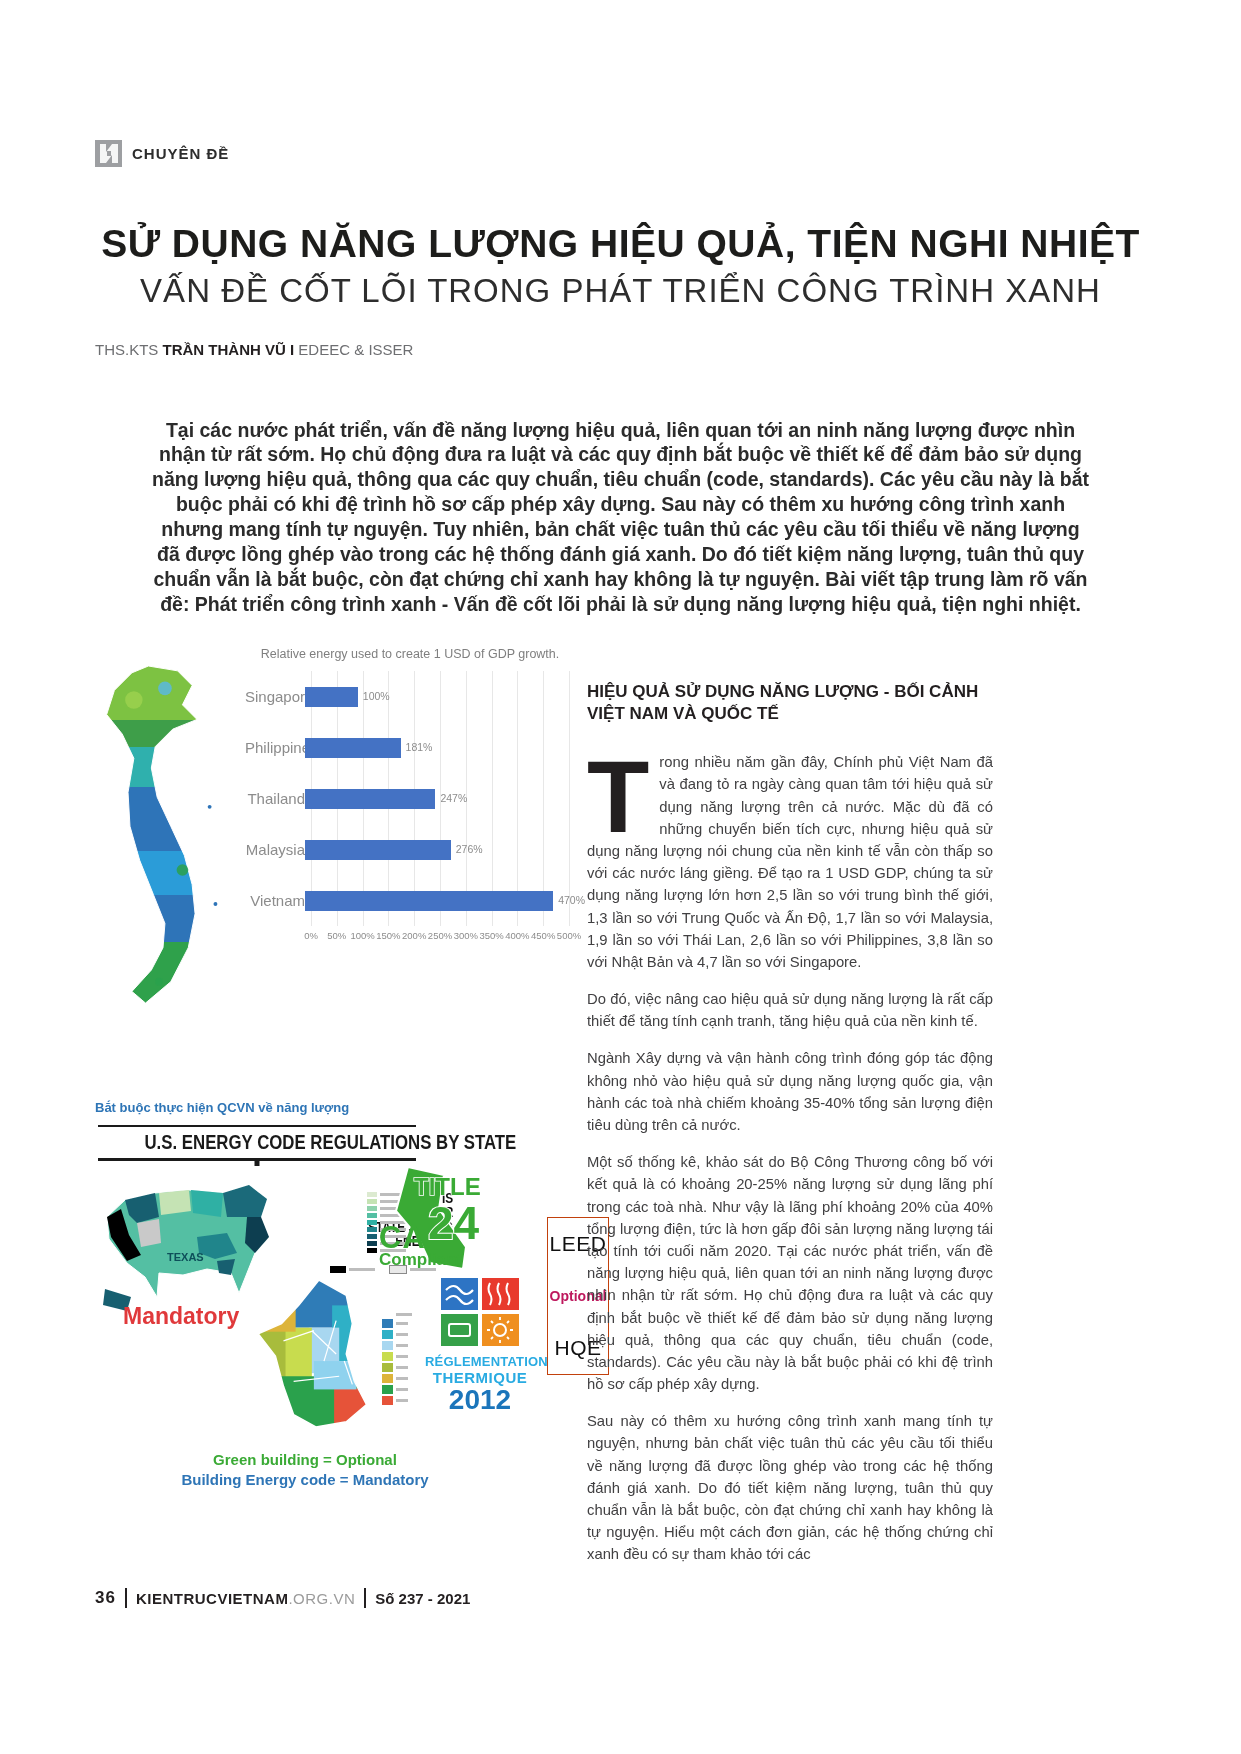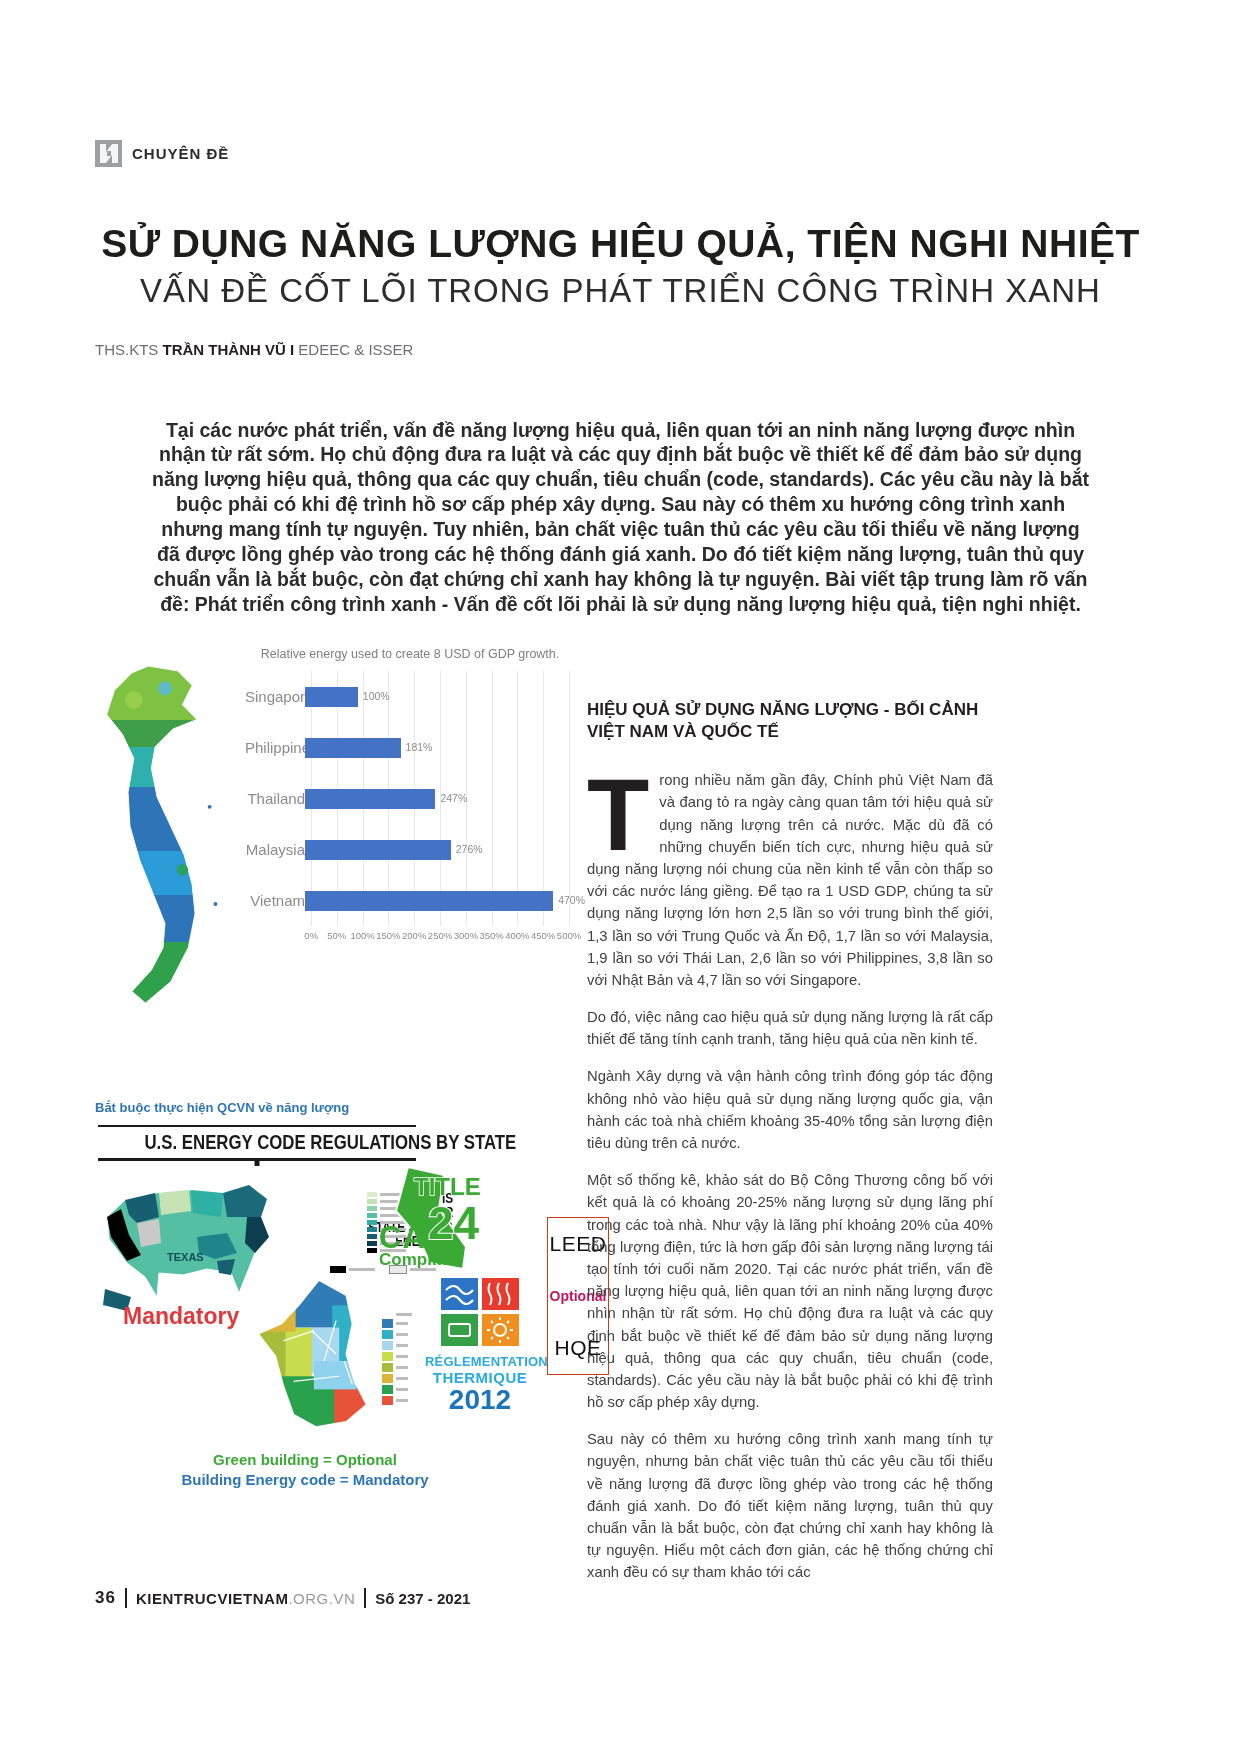--- a/index.html
+++ b/index.html
@@ -16,21 +16,21 @@
   .t2{position:absolute;left:95px;top:272px;width:1051px;text-align:center;
       font-size:33px;font-weight:400;color:#2d2d2d;letter-spacing:1px;white-space:nowrap;}
   .byline{position:absolute;left:95px;top:341px;width:1051px;text-align:left;font-size:15px;color:#6d6e71;}
   .byline b{color:#231f20;}
 
   .lead{position:absolute;left:148px;top:398px;width:945px;text-align:center;
         font-size:19.5px;font-weight:bold;line-height:1.28;color:#2b2b2b;}
 
   
   .col-left{position:absolute;left:95px;top:645px;width:482px;}
-  .col-right{position:absolute;left:587px;top:627px;width:406px;padding-top:72px;box-sizing:border-box;}
+  .col-right{position:absolute;left:587px;top:609px;width:406px;padding-top:72px;box-sizing:border-box;}
 
   
   .fig-row1{position:relative;height:405px;}
   .vn-map{position:absolute;left:0;top:12px;width:136px;height:358px;}
   .gdp-chart{position:absolute;left:150px;top:2px;width:330px;font-family:"Liberation Sans",sans-serif;}
   .gdp-title{font-size:12.5px;color:#7f7f7f;text-align:center;margin-bottom:10px;}
   .gdp-plot{position:relative;}
   .gridlines{position:absolute;left:66px;right:6px;top:0;bottom:0;}
   .gridline{position:absolute;top:0;bottom:0;width:1px;background:#e7e7e7;}
   .gdp-row{display:flex;align-items:center;height:51px;position:relative;}
@@ -149,21 +149,21 @@
         <path d="M55,5 L85,10 L100,25 L90,45 L105,60 L80,70 L62,88 L58,110 L64,140 L78,170 L92,200 L100,230 L103,260 L96,295 L78,330 L52,352 L38,340 L58,318 L70,295 L72,270 L60,240 L46,205 L36,170 L34,135 L40,100 L28,75 L12,55 L20,30 L38,12 Z" fill="url(#vng)" stroke="#ffffff" stroke-width="1"></path>
         <circle cx="40" cy="40" r="9" fill="#9bd14e" opacity=".85"></circle>
         <circle cx="72" cy="28" r="7" fill="#57b8e8" opacity=".8"></circle>
         <circle cx="90" cy="215" r="6" fill="#2aa14c" opacity=".85"></circle>
         <circle cx="66" cy="330" r="4" fill="#2aa14c" opacity=".9"></circle>
         <circle cx="118" cy="150" r="2" fill="#2e74b8"></circle>
         <circle cx="124" cy="250" r="2" fill="#2e74b8"></circle>
       </svg>
 
       <div class="gdp-chart">
-        <div class="gdp-title">Relative energy used to create 8 USD of GDP growth.</div>
+        <div class="gdp-title">Relative energy used to create 1 USD of GDP growth.</div>
         <div class="gdp-plot">
           <div class="gridlines">
               <div class="gridline" style="left: 0%;"></div>
               <div class="gridline" style="left: 10%;"></div>
               <div class="gridline" style="left: 20%;"></div>
               <div class="gridline" style="left: 30%;"></div>
               <div class="gridline" style="left: 40%;"></div>
               <div class="gridline" style="left: 50%;"></div>
               <div class="gridline" style="left: 60%;"></div>
               <div class="gridline" style="left: 70%;"></div>

